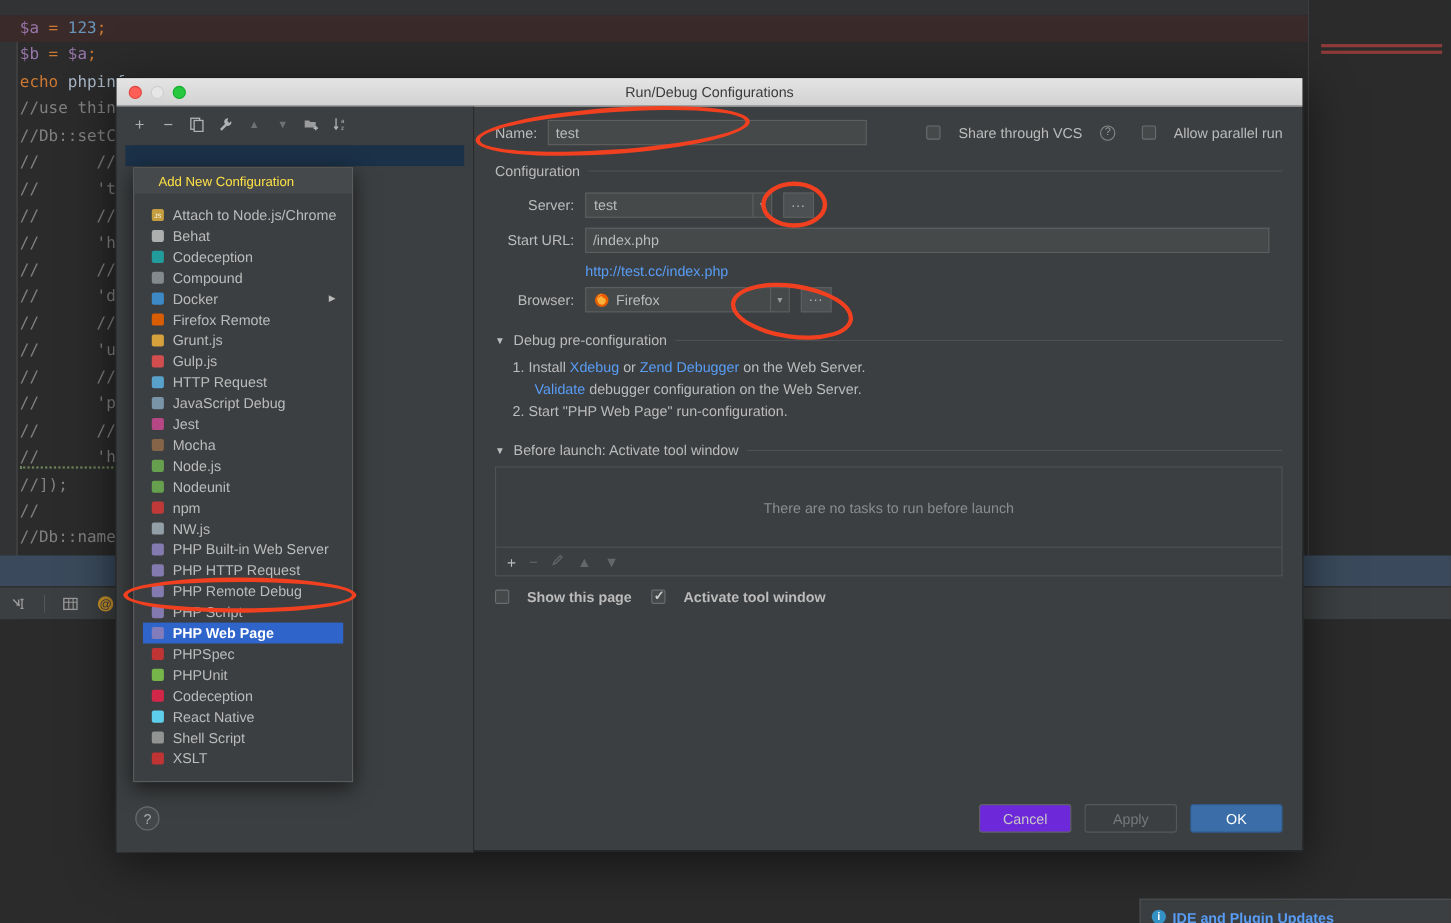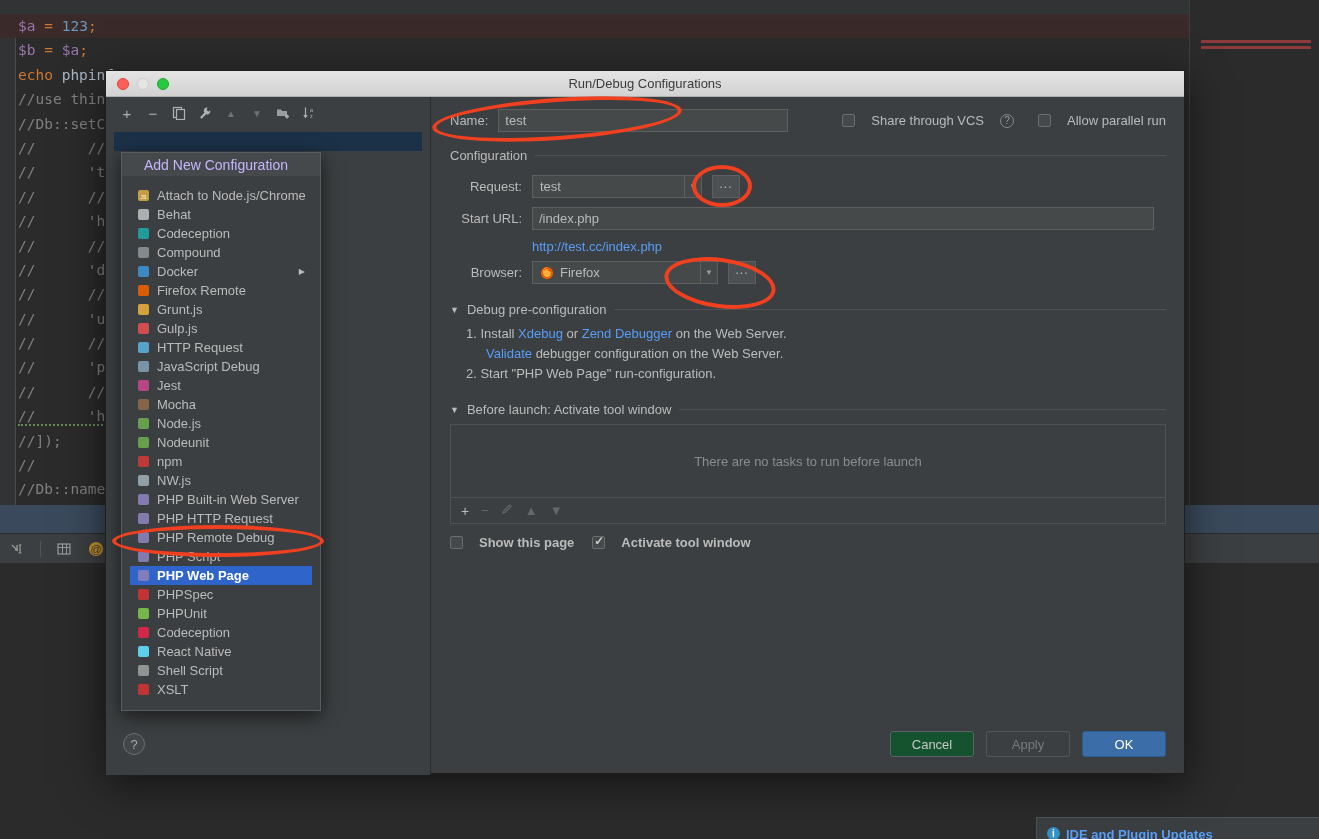--- a/index.html
+++ b/index.html
@@ -136,21 +136,21 @@
   
   .popup{
     position:absolute; left:15px; top:55px; width:200px;
     background:#3c3f41;
     border:1px solid #5a5d5e;
     box-shadow:0 5px 18px rgba(0,0,0,.6);
     padding:0; z-index:40;
   }
   .popup-header{
     height:23px; display:flex; align-items:center; padding-left:22px;
-    color:#c4b5fd; font-size:14px; background:#46494b;
+    color:#fde047; font-size:12px; background:#46494b;
   }
   .popup ul{ list-style:none;margin:8px;padding:2px 0 3px 0; }
   .popup li{
     height:19px; display:flex; align-items:center; gap:6px;
     padding:0 6px 0 6px; color:#bbbbbb; font-size:13px; white-space:nowrap;
     position:relative;
   }
   .popup li.sel{ background:#2f65ca; color:#ffffff; font-weight:bold; }
   .pic{ width:15px;height:15px;flex:none;display:flex;align-items:center;justify-content:center;font-size:9px;}
   .submenu-arrow{ position:absolute; right:7px; font-size:8px; color:#bbb; }
@@ -237,21 +237,21 @@
     width:22px;height:22px;border-radius:50%;
     border:1px solid #6d7072; background:#44474a;
     display:flex;align-items:center;justify-content:center;
     color:#a8aaac; font-size:13px;
   }
   .foot-btns{
     position:absolute; right:18px; top:8px; display:flex; gap:12px;
   }
   .btn{
     height:26px; min-width:84px; padding:0 14px;
-    background:#14532d; border:1px solid #5e6264; color:#c8c8c8;
+    background:#6d28d9; border:1px solid #5e6264; color:#c8c8c8;
     font-size:13px; font-family:"Liberation Sans",sans-serif;
     display:flex;align-items:center;justify-content:center;
     border-radius:3px;
   }
   .btn.disabled{ color:#77797b; background:#43464800; border-color:#55585a; }
   .btn.primary{ background:#3b6ea8; border-color:#2f5a8c; color:#ffffff; }
 
   
   .ann{
     position:absolute; border:4px solid #f04020; border-radius:50%;
@@ -605,21 +605,21 @@
         </div>
 
         <div class="group-title">
           <span class="gt-text">Configuration</span>
           <span class="gt-line"></span>
         </div>
 
         <div class="form">
 
           <div class="frow">
-            <div class="lbl lbl-w">Request:</div>
+            <div class="lbl lbl-w">Server:</div>
             <div class="combo" style="width:170px">
               <span>test</span>
               <span class="arrow">▼</span>
             </div>
             <div class="btn-dots">...</div>
           </div>
 
           <div class="frow">
             <div class="lbl lbl-w">Start URL:</div>
             <input class="tfield" style="width: 622px;" value="/index.php">

